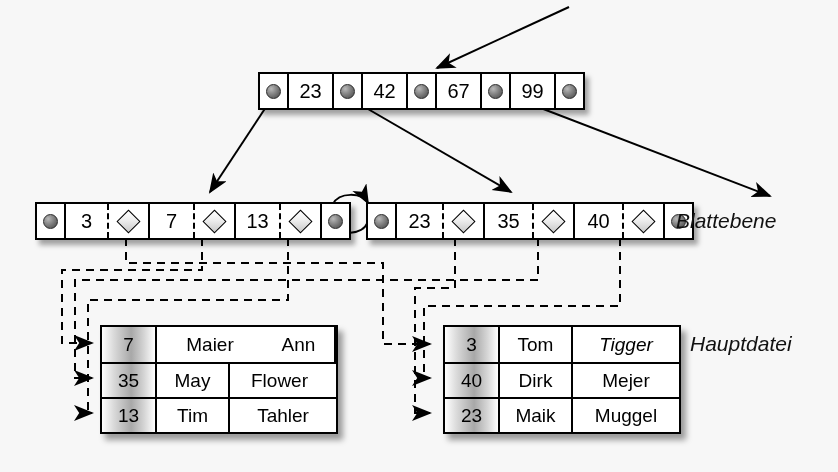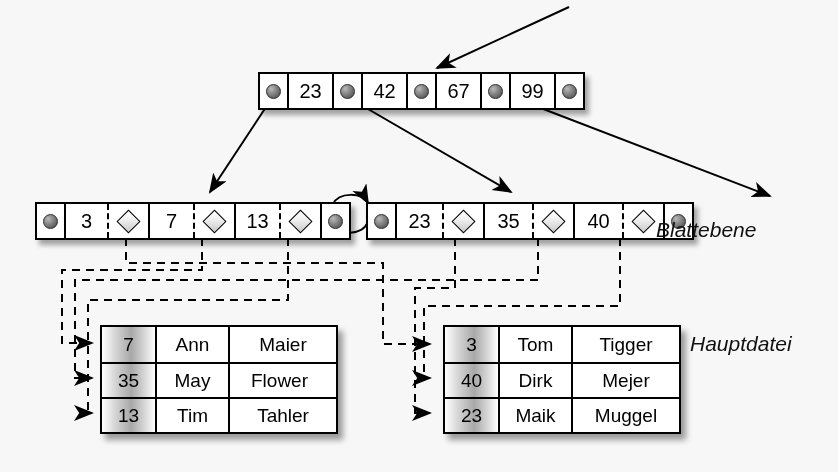--- a/index.html
+++ b/index.html
@@ -234,49 +234,49 @@
       <span class="diamond"></span>
     </div>
     <div class="cell ptr" style="width:27px;">
       <span class="ball"></span>
     </div>
   </div>
 
   <div class="table" style="left:100px; top:325px; width:238px;">
     <div class="trow" style="height:35px;">
       <div class="tcell key" style="width:55px;">7</div>
+      <div class="tcell" style="width:106px;">Maier</div>
       <div class="tcell name" style="width:73px;">Ann</div>
-      <div class="tcell" style="width:106px;">Maier</div>
     </div>
     <div class="trow" style="height:35px;">
       <div class="tcell key" style="width:55px;">35</div>
       <div class="tcell name" style="width:73px;">May</div>
       <div class="tcell" style="width:99px;">Flower</div>
     </div>
     <div class="trow" style="height:35px;">
       <div class="tcell key" style="width:55px;">13</div>
       <div class="tcell name" style="width:73px;">Tim</div>
       <div class="tcell" style="width:106px;">Tahler</div>
     </div>
   </div>
 
   <div class="table" style="left:443px; top:325px; width:238px;">
     <div class="trow" style="height:35px;">
       <div class="tcell key" style="width:55px;">3</div>
       <div class="tcell name" style="width:73px;">Tom</div>
-      <div class="tcell" style="width:106px;">Tigger</div>
+      <div class="tcell" style="width:106px;font-style:italic;">Tigger</div>
     </div>
     <div class="trow" style="height:35px;">
       <div class="tcell key" style="width:55px;">40</div>
       <div class="tcell name" style="width:73px;">Dirk</div>
       <div class="tcell" style="width:106px;">Mejer</div>
     </div>
     <div class="trow" style="height:35px;">
       <div class="tcell key" style="width:55px;">23</div>
       <div class="tcell name" style="width:73px;">Maik</div>
       <div class="tcell" style="width:106px;text-align:right;">Muggel</div>
     </div>
   </div>
 
-  <div class="caption" style="left:656px; top:209px;margin-top:9px;">Blattebene</div>
+  <div class="caption" style="left:676px; top:209px;">Blattebene</div>
   <div class="caption" style="left:690px; top:332px;">Hauptdatei</div>
 
 </div>
 
 </body></html>

